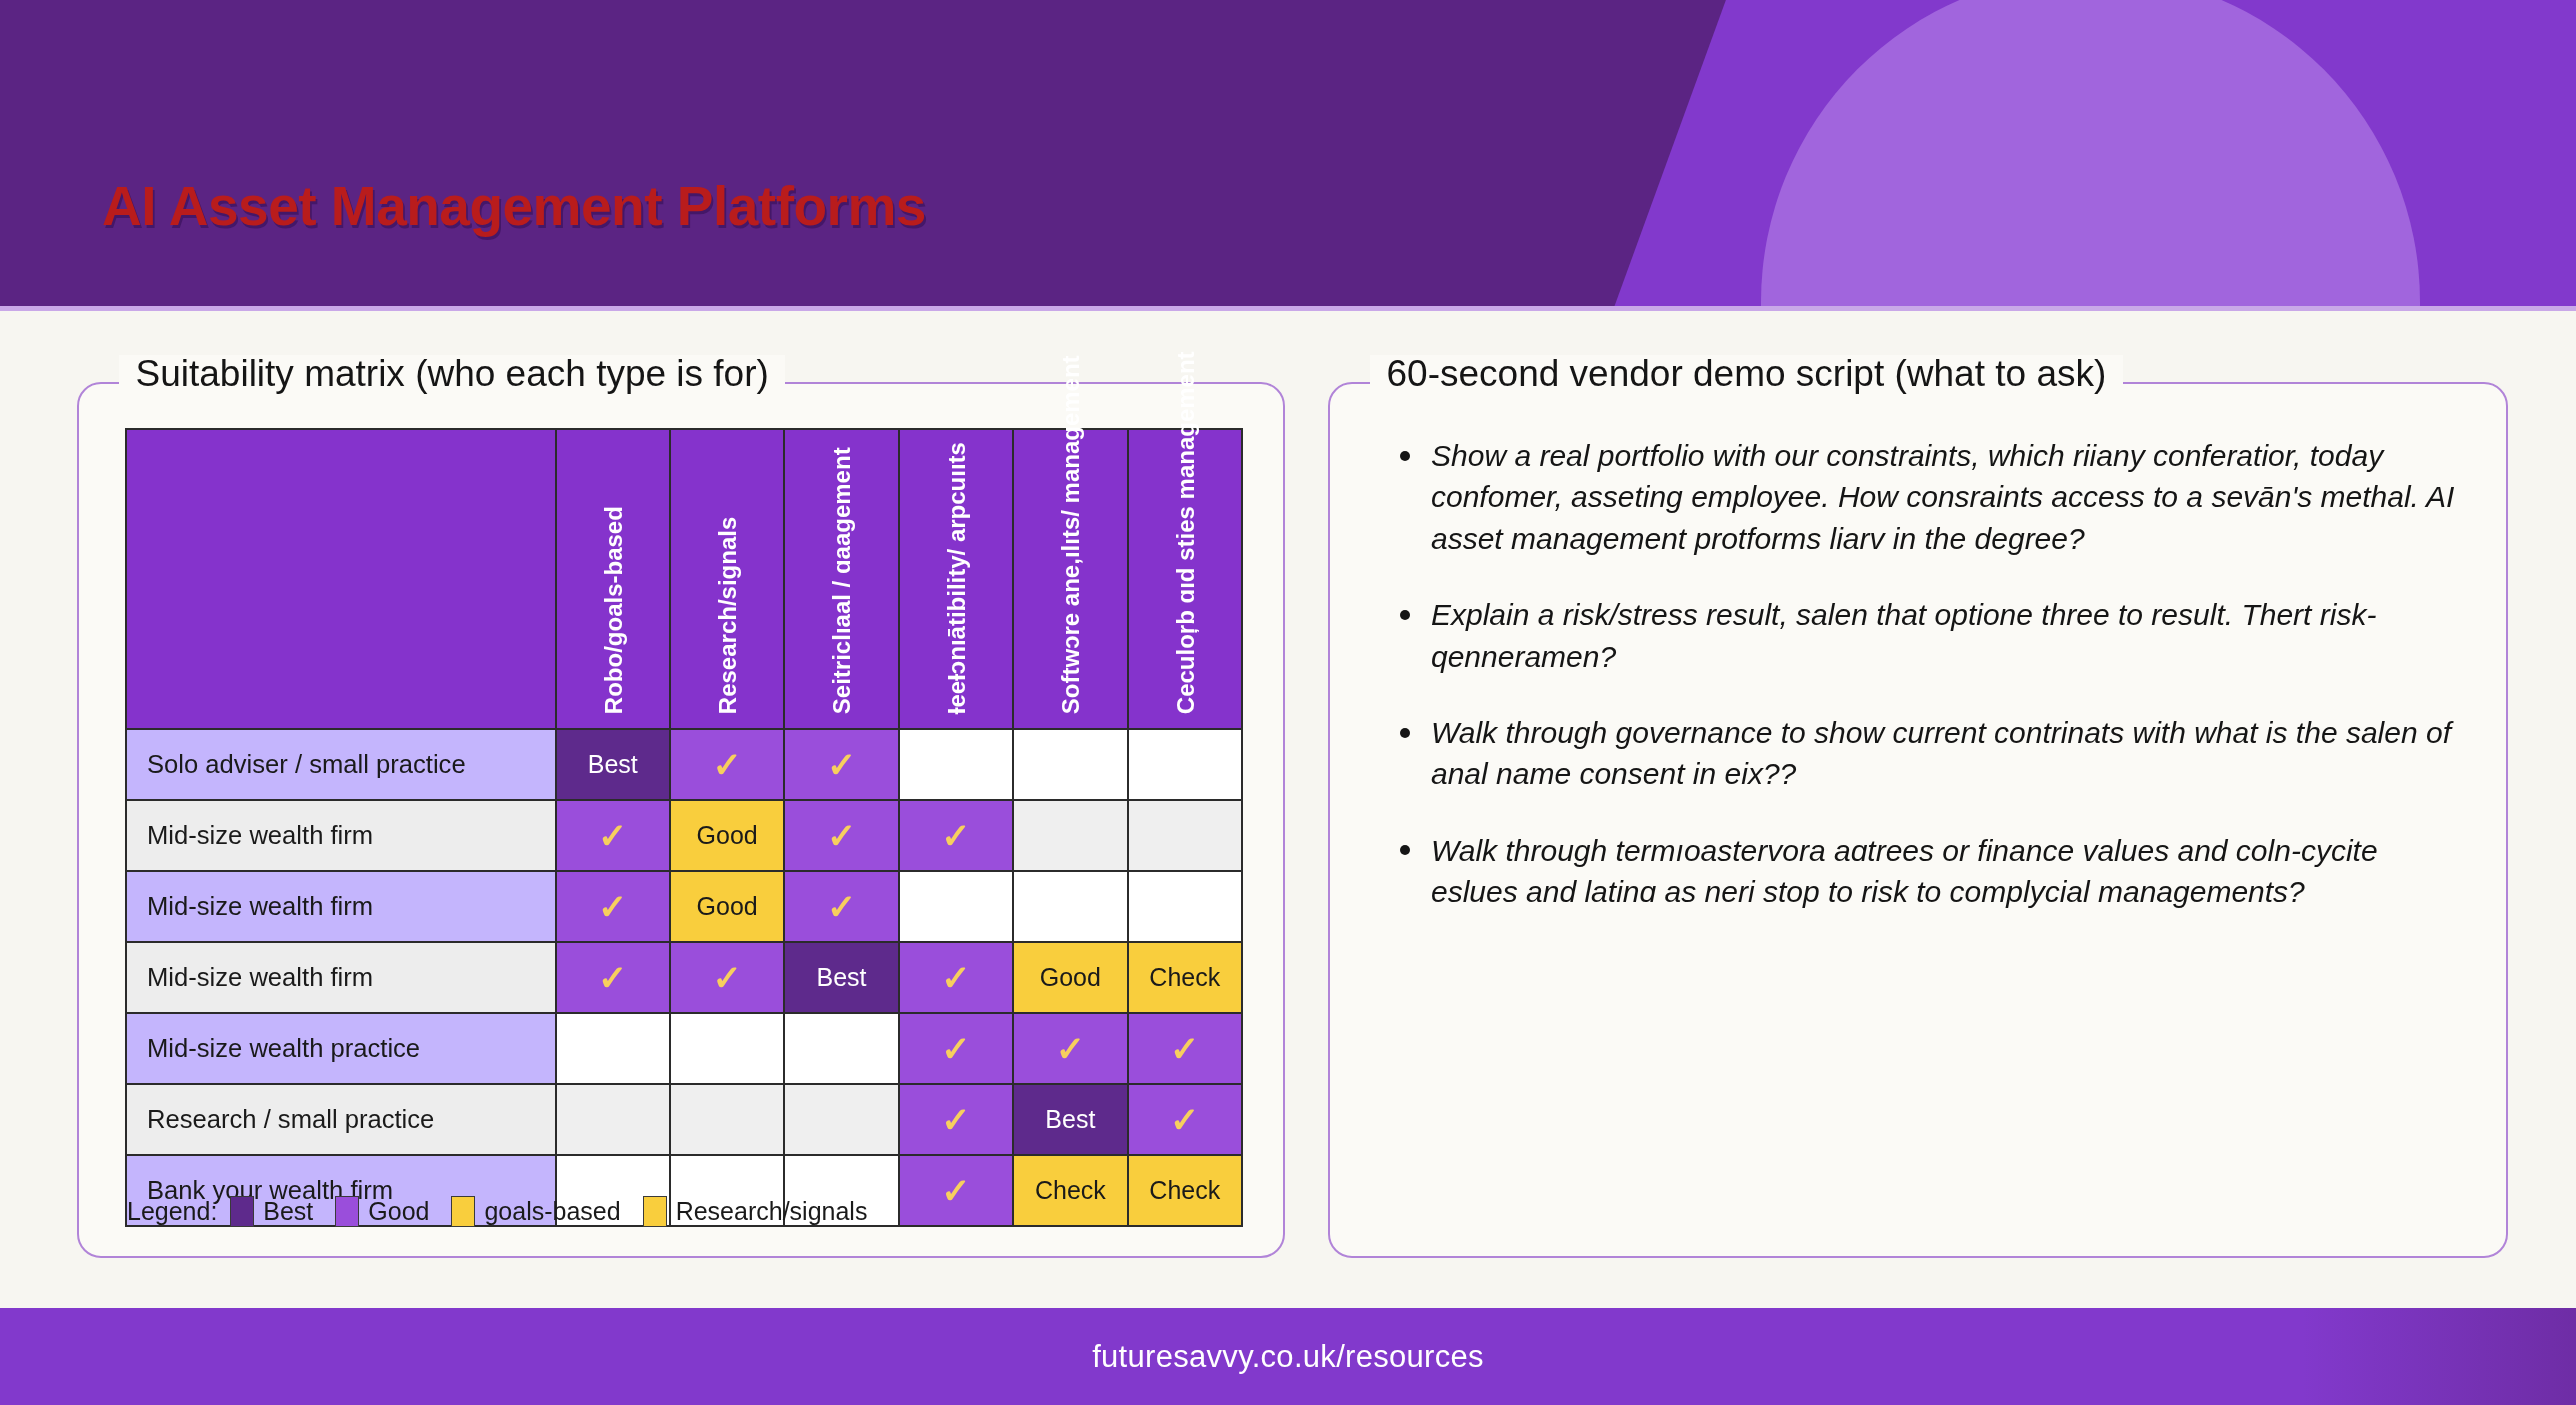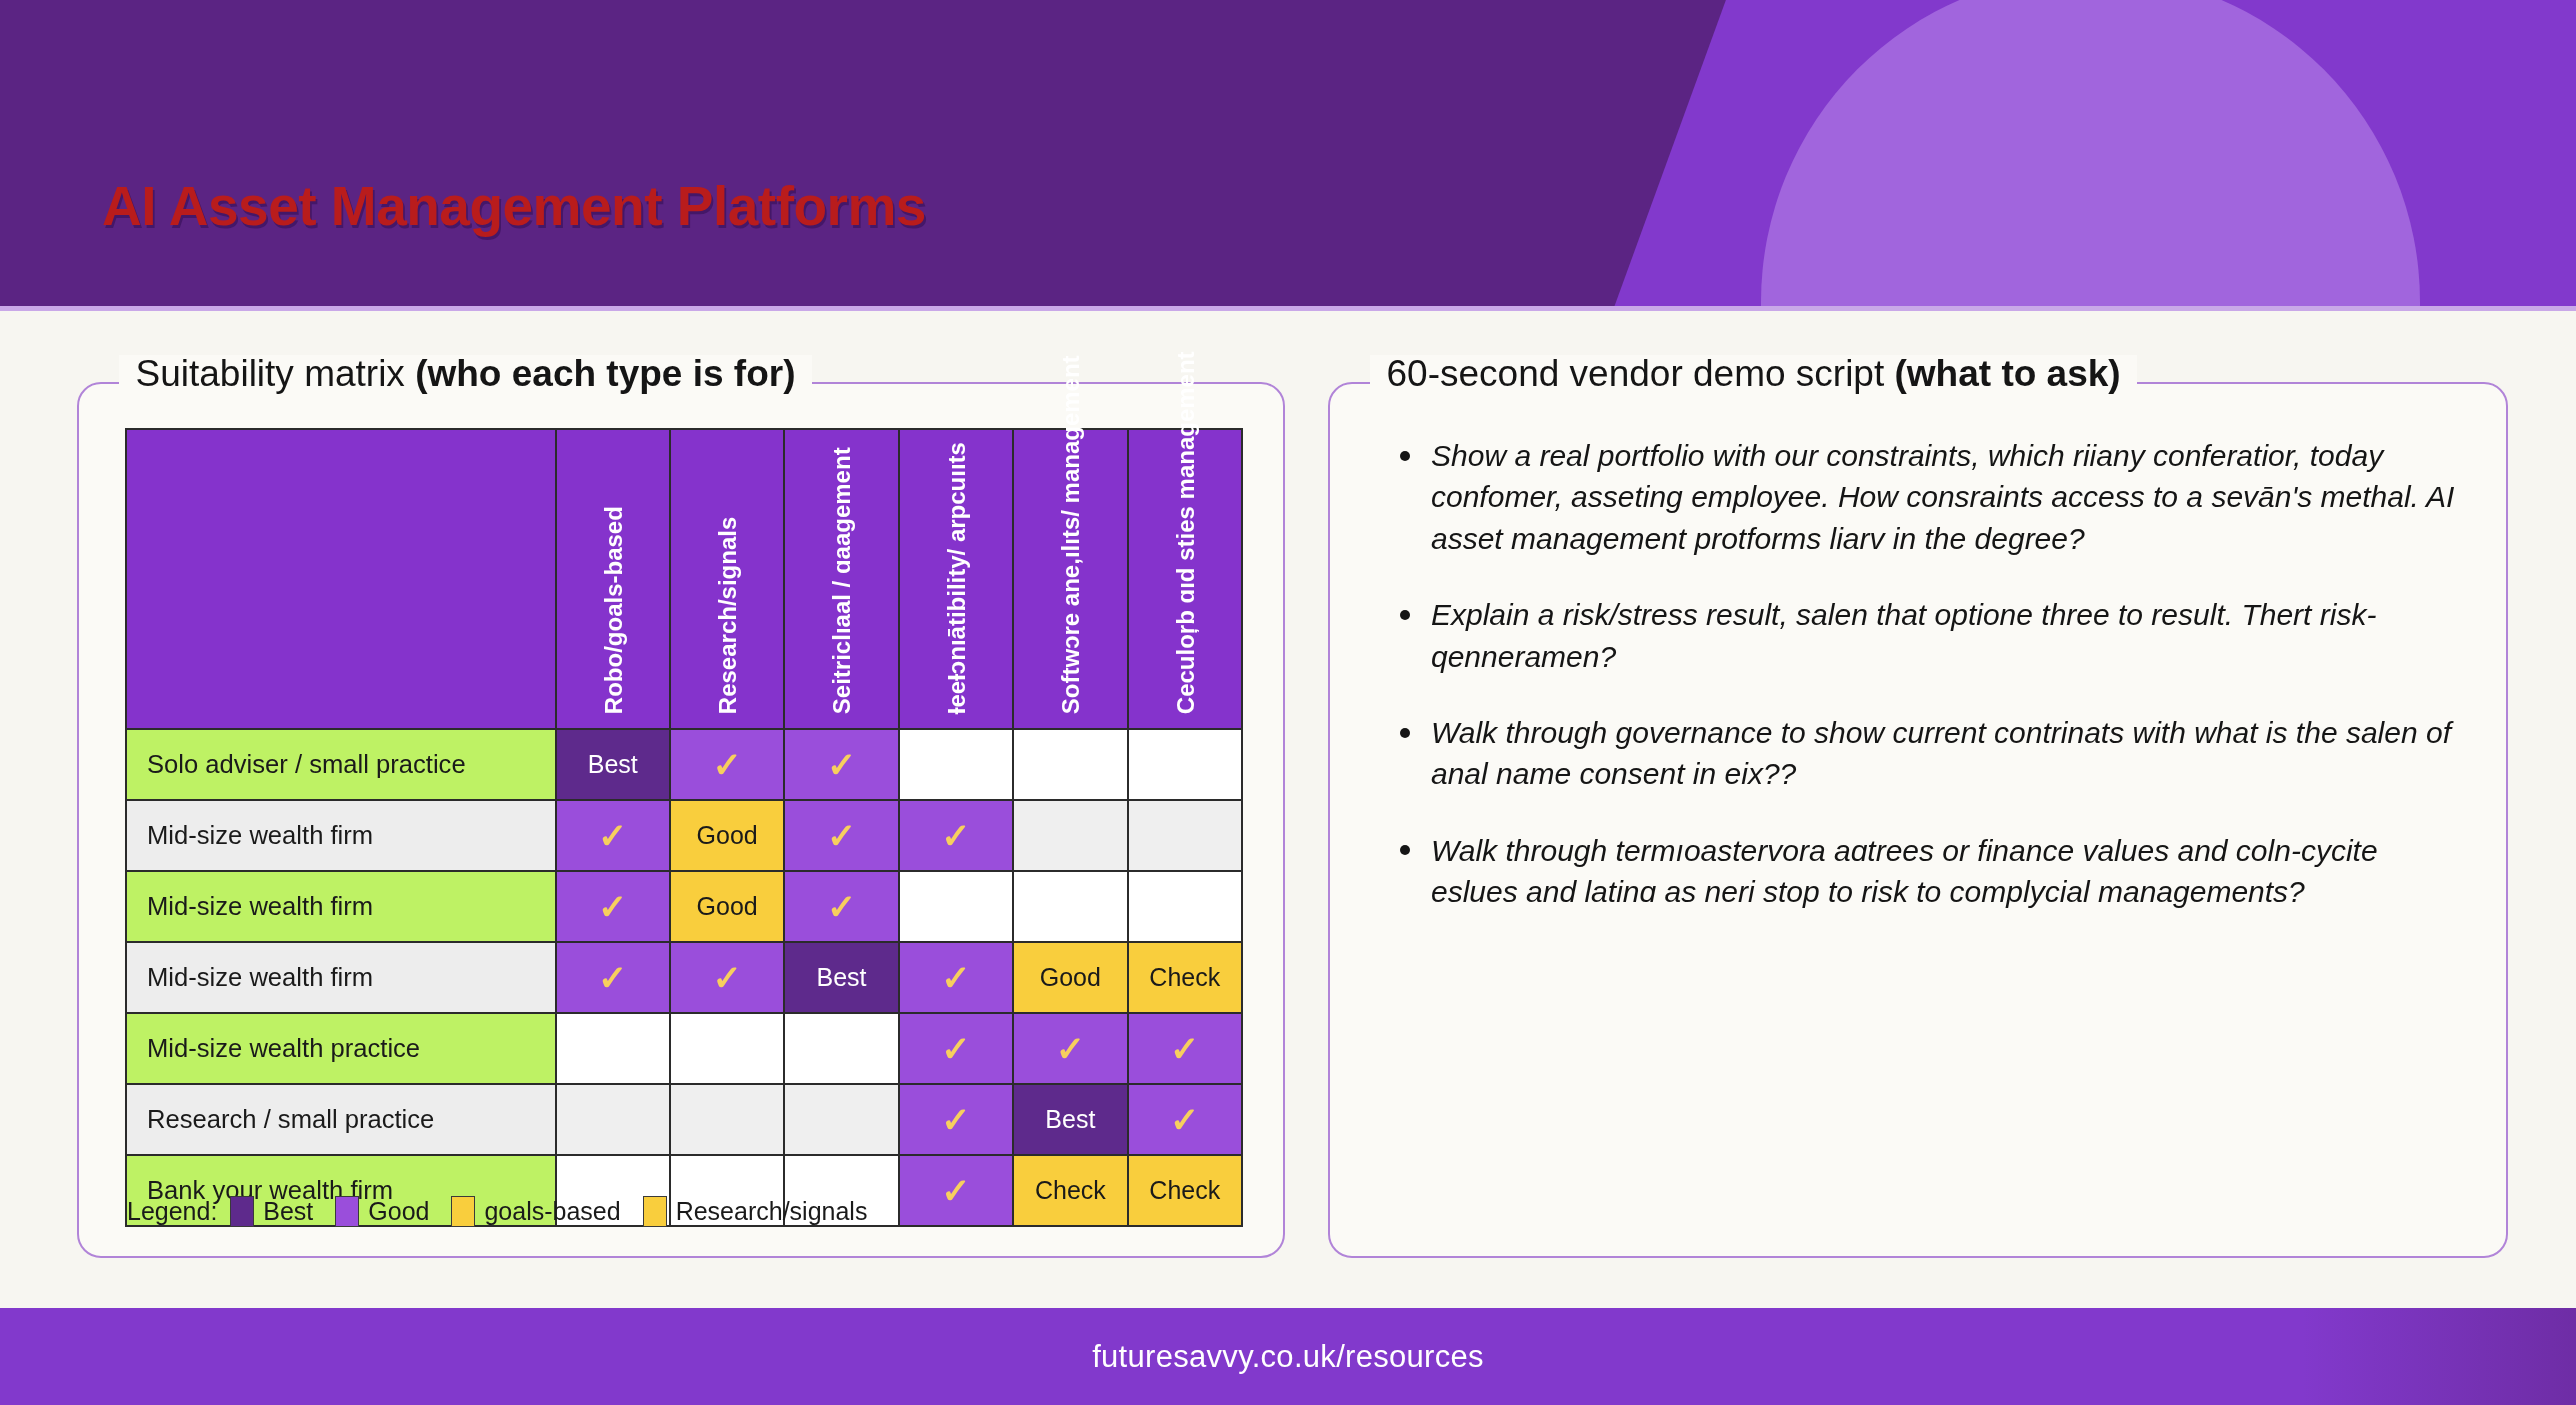--- a/index.html
+++ b/index.html
@@ -83,21 +83,21 @@
     top: -29px;
     left: 40px;
     background: #FBFAF6;
     padding: 0 16.5px;
     white-space: nowrap;
     font-size: 37px;
     line-height: 1;
     color: #151515;
   }
   .panel-heading .strong { font-weight: normal; }
-  .panel-heading .light  { font-weight: bold; }
+  .panel-heading .light  { font-weight: normal; }
 
   
   .matrix-wrap {
     position: absolute;
     left: 46px;
     top: 44px;
     width: 1118px;
   }
   table.matrix {
     border-collapse: collapse;
@@ -136,21 +136,21 @@
     transform-origin: center center;
   }
   thead th.corner { background: #8533CC; }
 
   tbody td.rowlabel {
     text-align: left;
     padding: 0 0 0 20px;
     height: 71px;
     font-size: 25.6px;
     color: #1A1A1A;
-    background: #bef264;
+    background: #c4b5fd;
   }
   tbody tr.alt td.rowlabel { background: #EDEDED; }
   tbody tr.alt td.empty    { background: #EFEFEF; }
   td.empty { background: #FFFFFF; }
 
   td.cell {
     height: 71px;
     font-size: 25px;
   }
   td.best  { background: #5E2A8C; color: #FFFFFF; font-weight: normal; }

